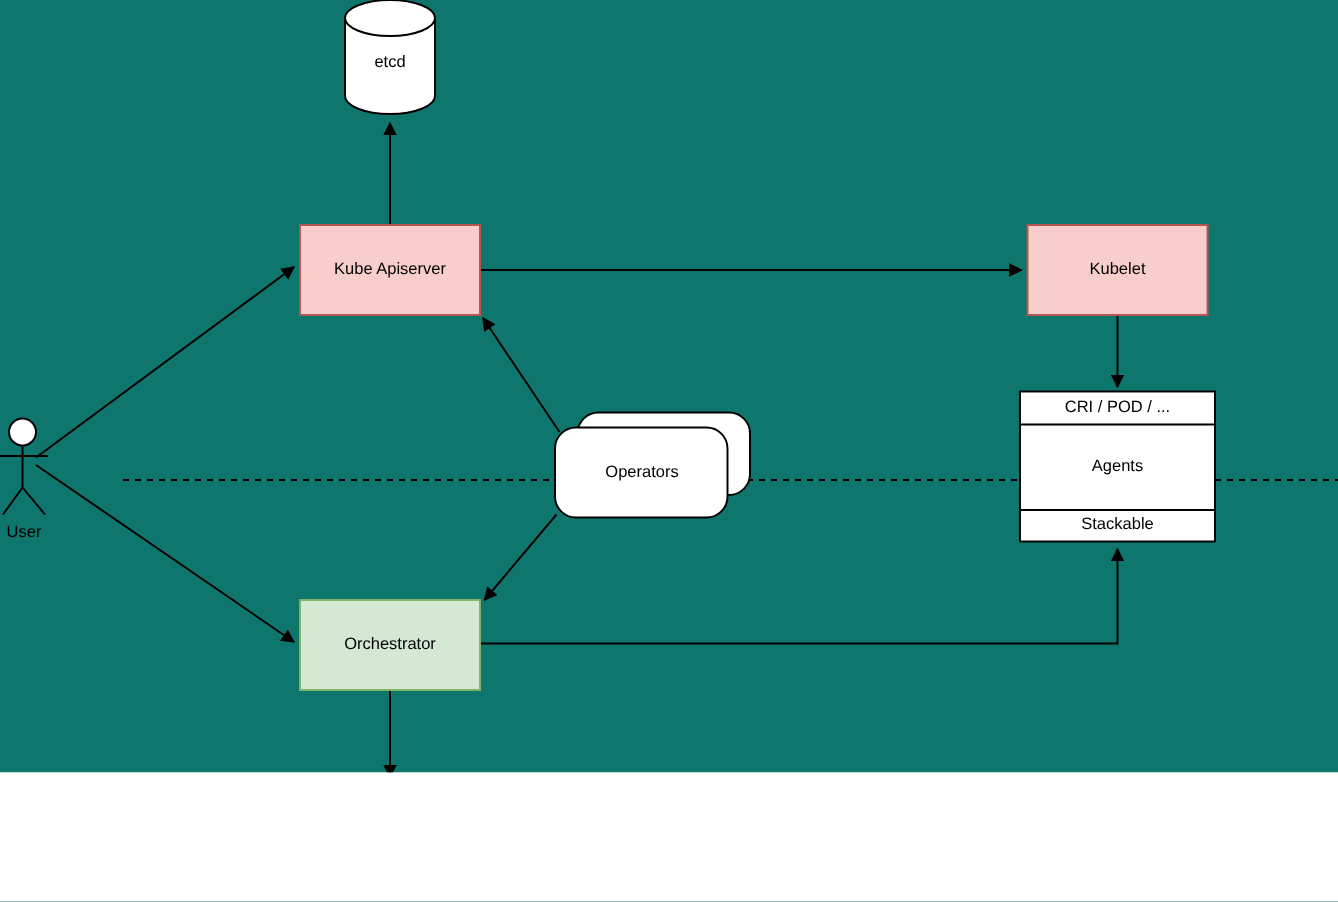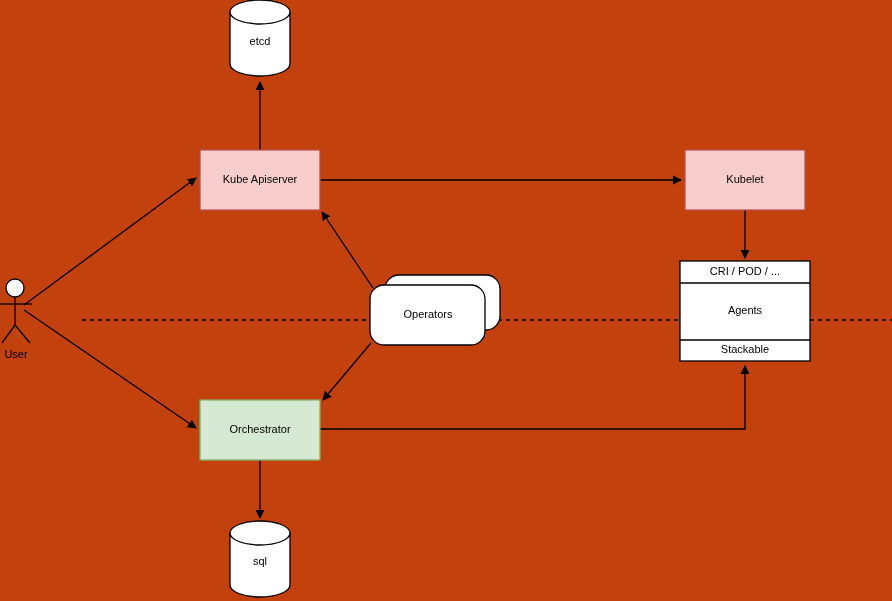--- a/index.html
+++ b/index.html
@@ -3,22 +3,22 @@
 <meta charset="utf-8">
 <style>
   html, body {
     margin: 0;
     padding: 0;
     background: #ffffff;
   }
   #canvas-root {
     position: relative;
     width: 892px;
-    height: 601px;
-    background: #c2410c;
+    height: 515px;
+    background: #0f766e;
     font-family: "Liberation Sans", sans-serif;
     overflow: hidden;
   }
   svg.diagram {
     display: block;
     width: 892px;
     height: 601px;
   }
   .node-label {
     font-family: "Liberation Sans", sans-serif;

